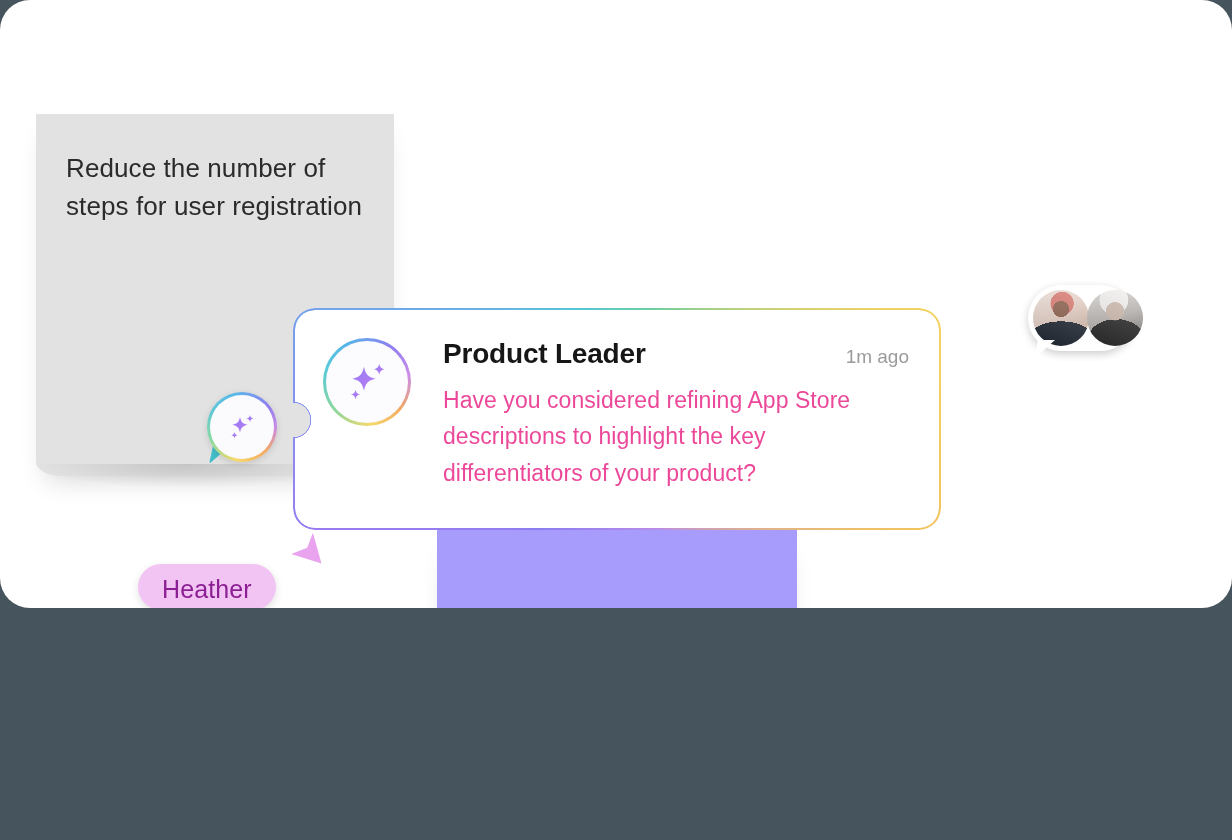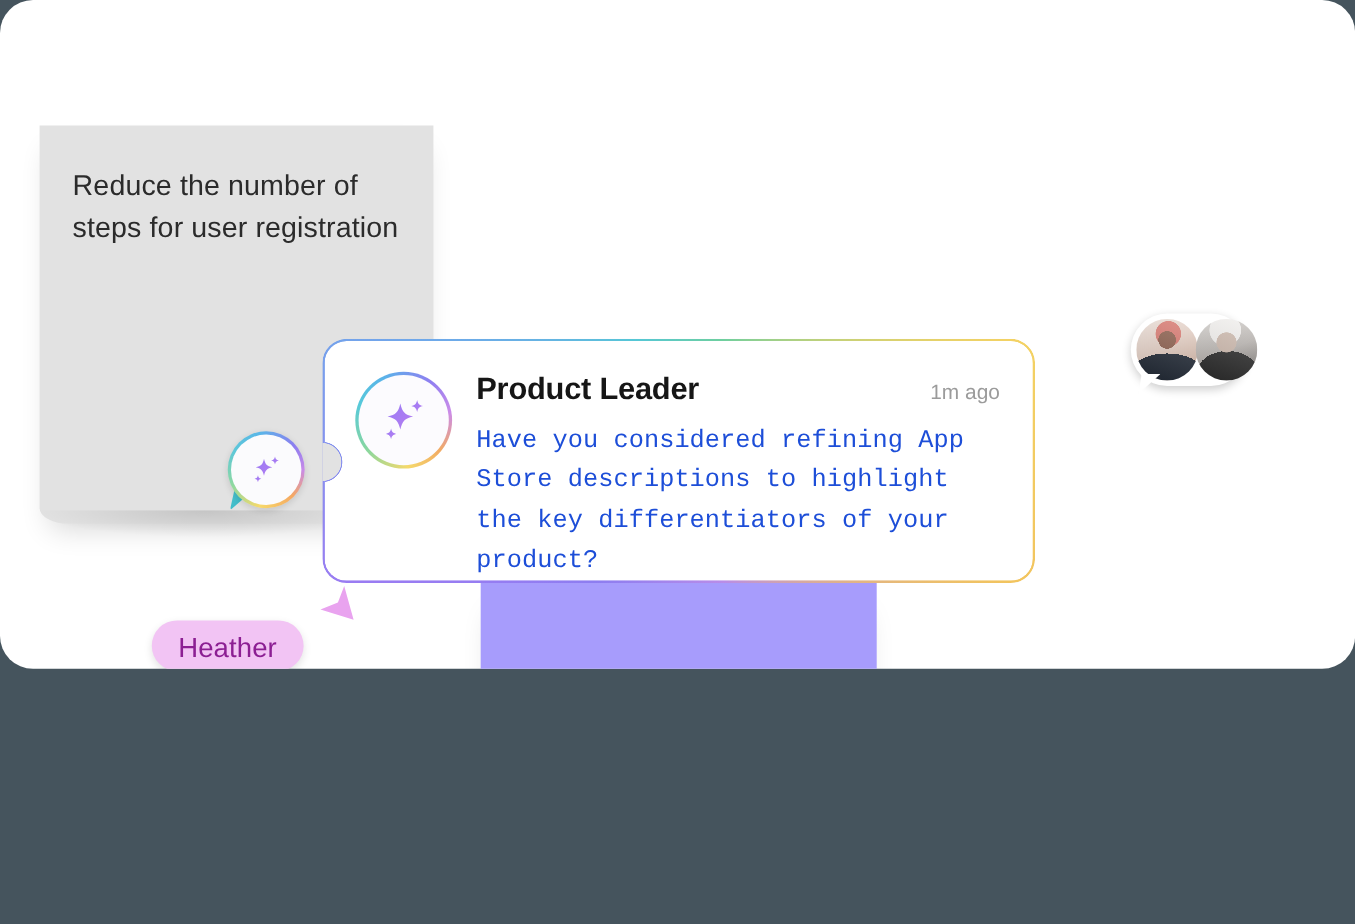--- a/index.html
+++ b/index.html
@@ -177,21 +177,21 @@
       radial-gradient(circle 17px at 0px 112px, transparent 0 17px, #000 17.5px),
       linear-gradient(#000,#000);
     mask-composite: intersect;
   }
   .ai-card-inner {
     width:100%; height:100%;
     background:#fff;
     border-radius: 20px;
     padding: 26px 30px 24px 28px;
     display:flex;
-    gap: 22px;
+    gap: 32px;
     -webkit-mask:
       radial-gradient(circle 18px at -2px 110px, transparent 0 18px, #000 18.5px),
       linear-gradient(#000,#000);
     -webkit-mask-composite: source-in;
     mask:
       radial-gradient(circle 18px at -2px 110px, transparent 0 18px, #000 18.5px),
       linear-gradient(#000,#000);
     mask-composite: intersect;
   }
 
@@ -216,23 +216,22 @@
   .ai-head {
     display:flex; align-items:baseline; justify-content:space-between;
     margin-bottom: 12px;
   }
   .ai-title {
     font-size: 28px; font-weight: 700; color: #161616;
     letter-spacing: -.2px;
   }
   .ai-time { font-size: 19px; color: #9b9b9b; }
   .ai-msg {
-    font-size: 23px; line-height: 1.58; color: #1d4ed8;
+    font-size: 23px; line-height: 1.58; color: #ec4899;
     letter-spacing: .05px;
-    font-family: Liberation Mono, monospace;
   }
 
   
   .cursor-arrow {
     position:absolute; left:281px; top:536px;
     width:0;height:0;
     transform: rotate(-16deg);
   }
   .cursor-arrow svg { display:block; }
 

